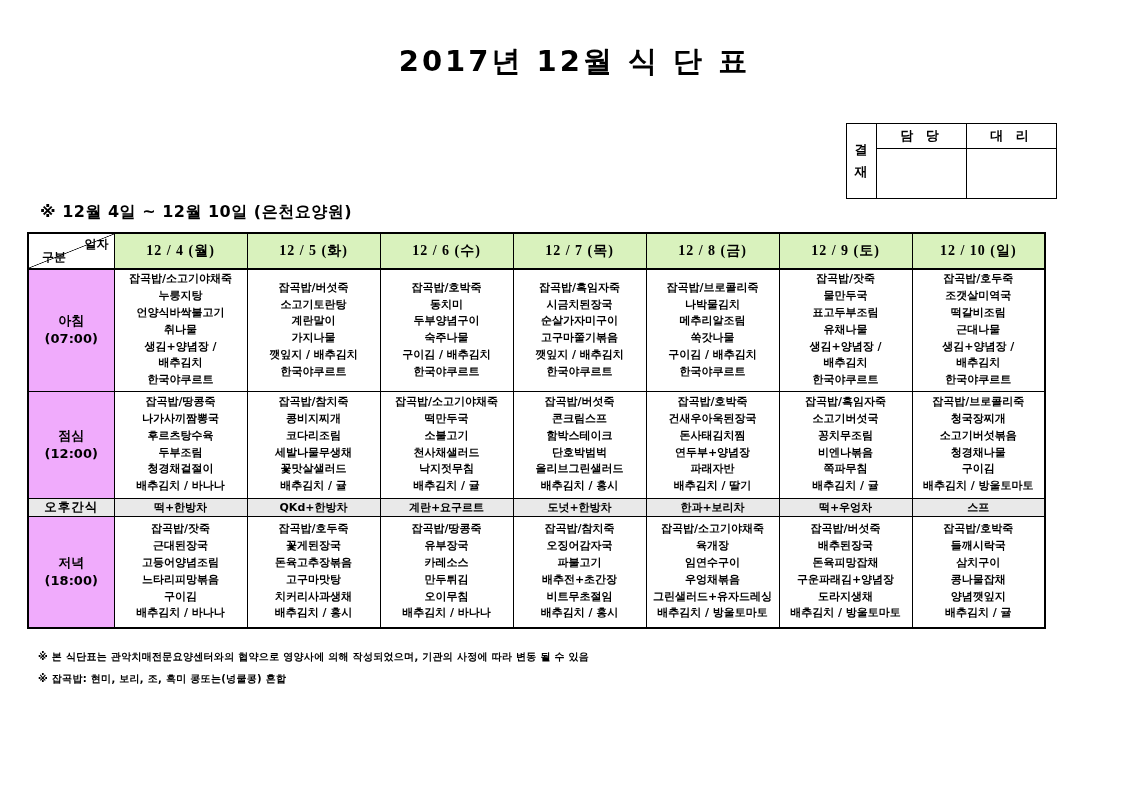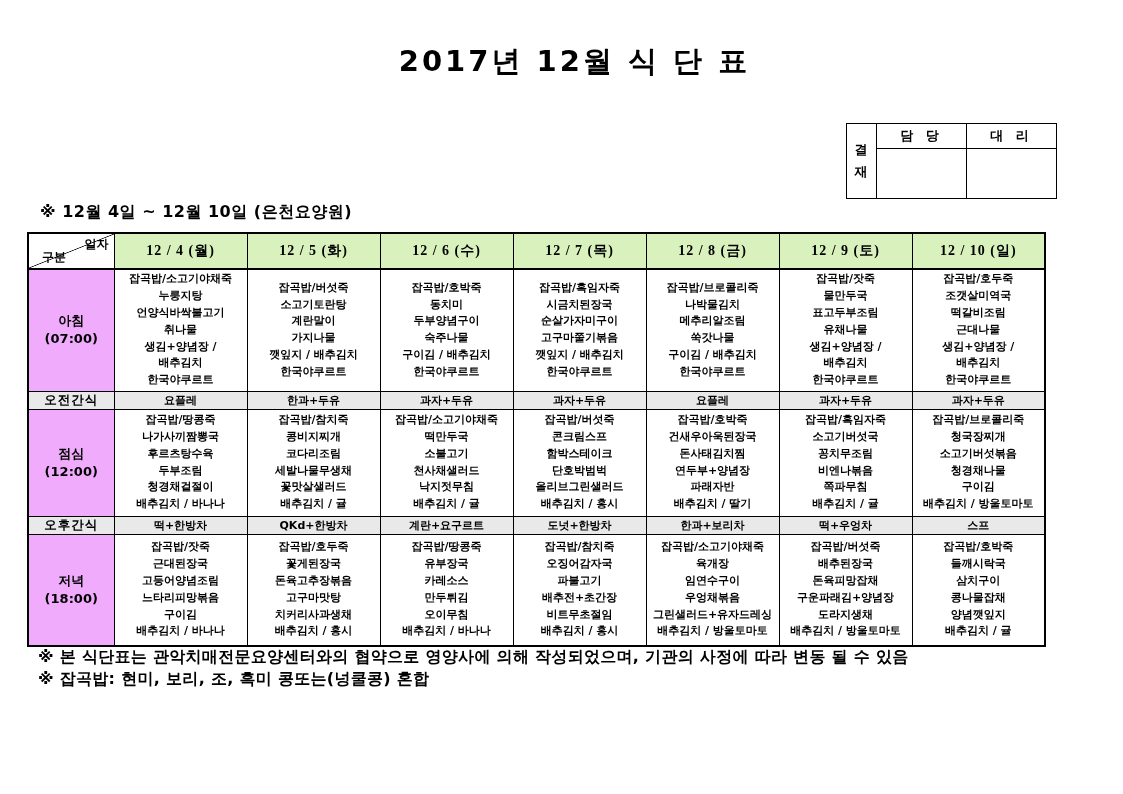--- a/index.html
+++ b/index.html
@@ -51,21 +51,21 @@
   .menu tr.meal td.lbl { background:#f0abfc; font-size:13px; font-weight:bold; line-height:18px; }
   .menu tr.meal td.dishes { font-size:11px; font-weight:bold; line-height:16.8px; }
   .menu tr.r-breakfast { height:122px; }
   .menu tr.r-lunch { height:107px; }
   .menu tr.r-dinner { height:112px; }
   .menu tr.snack { height:17px; }
   .menu tr.snack td { background:#e9e9e9; font-size:11px; font-weight:bold; }
   .menu tr.snack td.lbl { font-size:12.5px; letter-spacing:1px; }
   .notes {
     position:absolute; top:646px; left:38px; width:1070px;
-    font-size:16px; font-weight:bold; line-height:22px; letter-spacing:0.3px;
+    font-size:10px; font-weight:bold; line-height:22px; letter-spacing:0.3px;
   }
 </style>
 </head>
 <body>
 
 <div class="page">
 
   <div class="title">2017년 12월 식 단 표</div>
 
   <table class="approval">
@@ -167,30 +167,20 @@
           <td class="dishes">
             <div>잡곡밥/호두죽</div>
             <div>조갯살미역국</div>
             <div>떡갈비조림</div>
             <div>근대나물</div>
             <div>생김+양념장 /</div>
             <div>배추김치</div>
             <div>한국야쿠르트</div>
           </td>
         </tr>
-        <tr class="snack">
-          <td class="lbl">오전간식</td>
-          <td>요플레</td>
-          <td>한과+두유</td>
-          <td>과자+두유</td>
-          <td>과자+두유</td>
-          <td>요플레</td>
-          <td>과자+두유</td>
-          <td>과자+두유</td>
-        </tr>
         <tr class="meal r-lunch">
           <td class="lbl">
             <div>점심</div>
             <div>(12:00)</div>
           </td>
           <td class="dishes">
             <div>잡곡밥/땅콩죽</div>
             <div>나가사끼짬뽕국</div>
             <div>후르츠탕수육</div>
             <div>두부조림</div>

